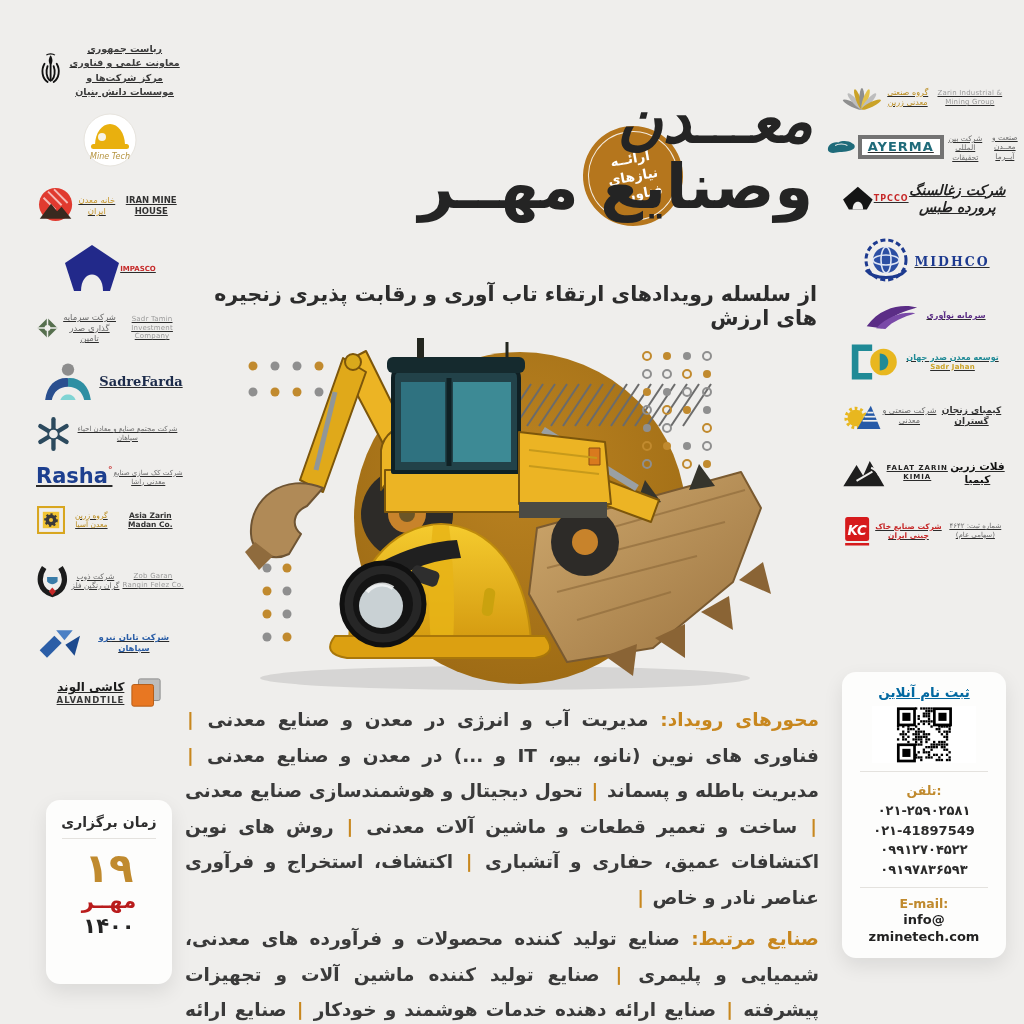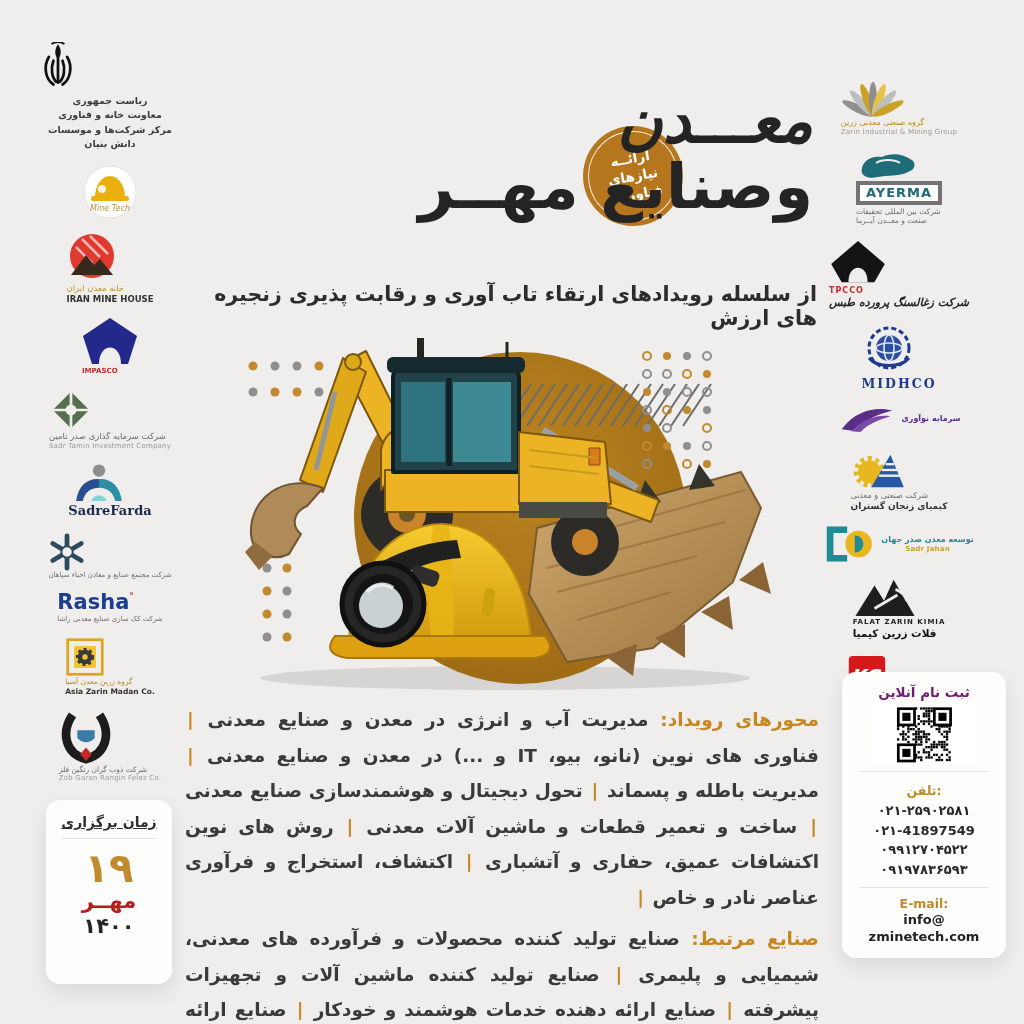--- a/index.html
+++ b/index.html
@@ -1,39 +1,39 @@
 <!DOCTYPE html>
 <html lang="fa"><head>
 <meta charset="utf-8">
 <style>
   html,body{margin:0;padding:0;background:#e8e6e3;}
   .poster{position:relative;width:1024px;height:1024px;background:#efeeec;overflow:hidden;
           font-family:"DejaVu Sans",sans-serif;color:#2b2b2b;}
   
   .side{position:absolute;display:flex;flex-direction:column;align-items:center;}
   .side-left{left:36px;top:42px;width:148px;gap:13px;}
-  .side-right{left:817px;top:78px;width:164px;gap:14px;}
-  .logo-item{display:flex;flex-direction:column;align-items:flex-start;line-height:1.25;text-align:center;}
+  .side-right{left:842px;top:78px;width:164px;gap:14px;}
+  .logo-item{display:flex;align-items:center;line-height:1.25;text-align:center;text-decoration:underline;}
   .cap-fa{font-size:8.5px;color:#6b6b6b;}
   .cap-en{font-size:7px;color:#9a9a9a;letter-spacing:.2px;}
   .cap-bold{font-size:8.5px;font-weight:bold;color:#333;}
   .gov-cap{font-size:9.5px;font-weight:bold;color:#3d3d3d;line-height:1.5;text-align:center;}
   .wordmark-serif{font-family:"DejaVu Serif",serif;font-weight:bold;}
   
   .card{background:#fdfdfc;border-radius:14px;box-shadow:0 8px 20px rgba(0,0,0,.09);}
   .date-card{position:absolute;left:46px;top:800px;width:126px;height:184px;padding:14px 8px 10px;
              box-sizing:border-box;display:flex;flex-direction:column;align-items:center;}
-  .date-title{font-size:14px;font-weight:bold;color:#2e2e2e;text-decoration:underline;}
+  .date-title{font-size:14px;font-weight:bold;color:#2e2e2e;}
   .hr{width:86%;height:1px;background:#e4e2de;margin:8px 0;}
   .date-day{font-size:40px;font-weight:bold;color:#c08a2e;line-height:1.05;}
   .date-month{font-size:21px;font-weight:bold;color:#b91c1c;line-height:1.2;}
   .date-year{font-size:21px;font-weight:bold;color:#242424;letter-spacing:3px;}
   .reg-card{position:absolute;left:842px;top:672px;width:164px;height:286px;padding:12px 8px;
             box-sizing:border-box;display:flex;flex-direction:column;align-items:center;}
-  .reg-title{font-size:13.5px;font-weight:bold;color:#701a75;margin-bottom:6px;}
+  .reg-title{font-size:13.5px;font-weight:bold;color:#0369a1;margin-bottom:6px;text-decoration:underline;}
   .gold-label{font-size:12.5px;font-weight:bold;color:#c08a2e;margin:4px 0 3px;}
   .phone{font-size:13px;font-weight:bold;color:#2a2a2a;line-height:1.5;}
   .email{font-size:13px;font-weight:bold;color:#222;line-height:1.35;}
   
   .title-wrap{position:absolute;left:185px;top:96px;width:650px;height:190px;}
   .badge{position:absolute;left:398px;top:30px;width:100px;height:100px;border-radius:50%;
          background:#b5761d;transform:rotate(-10deg);display:flex;flex-direction:column;
          justify-content:center;align-items:center;color:#fff;font-weight:bold;font-size:13.5px;
          line-height:1.35;}
   .badge::after{content:"";position:absolute;inset:5px;border:1.4px solid rgba(255,255,255,.85);
@@ -67,21 +67,21 @@
           <path d="M14,16 C8,26 10,40 19,46"></path>
           <path d="M34,16 C40,26 38,40 29,46"></path>
           <path d="M19,20 C16,28 17,38 22,43"></path>
           <path d="M29,20 C32,28 31,38 26,43"></path>
         </g>
         <path d="M24,2 C20,8 20,14 24,18 C28,14 28,8 24,2" fill="#111"></path>
         <path d="M17,2 C20,-1 28,-1 31,2" stroke="#111" stroke-width="2" fill="none"></path>
       </svg>
       <div class="gov-cap">
         <div>ریاست جمهوری</div>
-        <div>معاونت خانه و فناوری</div>
+        <div>معاونت علمی و فناوری</div>
         <div>مرکز شرکت‌ها و موسسات دانش بنیان</div>
       </div>
     </div>
 
     <div class="logo-item">
       <svg width="56" height="56" viewBox="0 0 56 56">
         <circle cx="28" cy="28" r="26" fill="#fff" stroke="#e7e4de"></circle>
         <path d="M13,33 C13,21 20,12 28,12 C36,12 43,21 43,33 Z" fill="#e9b00e"></path>
         <rect x="9" y="32" width="38" height="5" rx="2.5" fill="#e9b00e"></rect>
         <circle cx="20" cy="25" r="4" fill="#f7f3e6"></circle>
@@ -406,21 +406,21 @@
       <div class="cap-fa" style="font-size:7.5px;margin-top:2px">شرکت بین المللی تحقیقات</div>
       <div class="cap-fa" style="font-size:7.5px">صنعت و معــدن آیــرما</div>
     </div>
 
     <div class="logo-item">
       <svg width="58" height="46" viewBox="0 0 60 48">
         <polygon points="30,1 58,25 47,44 13,44 2,25" fill="#141414"></polygon>
         <path d="M20,44 C20,24 40,24 40,44 Z" fill="#efeeec"></path>
       </svg>
       <div style="font-size:8px;font-weight:bold;color:#c62828;letter-spacing:1px">TPCCO</div>
-      <div style="font-size:11px;font-weight:bold;font-style:italic;color:#222;font-family:'DejaVu Serif',serif">شرکت زغالسنگ پرورده طبس</div>
+      <div style="font-size:14px;font-weight:bold;font-style:italic;color:#222;font-family:'DejaVu Serif',serif">شرکت زغالسنگ پرورده طبس</div>
     </div>
 
     <div class="logo-item">
       <svg width="56" height="52" viewBox="0 0 56 52">
         <circle cx="28" cy="24" r="20" fill="none" stroke="#1d3a8f" stroke-width="3" stroke-dasharray="5 3"></circle>
         <circle cx="28" cy="24" r="13" fill="#2c4fa3"></circle>
         <g stroke="#dfe6f4" stroke-width="1.6" fill="none">
           <ellipse cx="28" cy="24" rx="13" ry="5"></ellipse>
             <ellipse cx="28" cy="24" rx="5" ry="13"></ellipse>
         </g>
@@ -430,49 +430,49 @@
     </div>
 
     <div class="logo-item">
       <div style="display:flex;align-items:center;gap:6px;direction:rtl">
         <div class="cap-fa" style="color:#5b2d86;font-weight:bold;font-size:8px;text-align:left">سرمایه نوآوری</div>
         <svg width="58" height="28" viewBox="0 0 60 30">
           <path d="M4,26 C20,4 44,2 58,6 C44,10 30,14 20,28 Z" fill="#5b2d86"></path>
           <path d="M14,28 C28,14 44,10 56,12 C44,16 32,20 24,29 Z" fill="#7a4aa8"></path>
         </svg>
       </div>
-    </div>
-
-    <div class="logo-item">
-      <svg width="56" height="44" viewBox="0 0 58 46">
-        <circle cx="20" cy="26" r="12" fill="#e8b71f"></circle>
-        <circle cx="20" cy="26" r="14" fill="none" stroke="#e8b71f" stroke-width="5" stroke-dasharray="4 4"></circle>
-        <polygon points="22,42 42,8 56,42" fill="#2559a7"></polygon>
-        <g stroke="#efeeec" stroke-width="2.5">
-            <line x1="30" y1="30" x2="52" y2="30"></line>
-            <line x1="33" y1="24" x2="49" y2="24"></line>
-            <line x1="37" y1="18" x2="46" y2="18"></line>
-          </g>
-      </svg>
-      <div class="cap-fa" style="font-size:8px">شرکت صنعتی و معدنی</div>
-      <div class="cap-fa" style="font-size:9px;font-weight:bold;color:#333">کیمیای زنجان گستران</div>
     </div>
 
     <div class="logo-item">
       <div style="display:flex;align-items:center;gap:5px;direction:rtl">
         <div>
           <div class="cap-fa" style="color:#1f8a96;font-weight:bold;font-size:8px">توسعه معدن صدر جهان</div>
           <div class="cap-en" style="color:#caa227;font-weight:bold">Sadr Jahan</div>
         </div>
         <svg width="52" height="36" viewBox="0 0 54 38">
           <path d="M24,4 L6,4 L6,34 L24,34" fill="none" stroke="#1f8a96" stroke-width="7"></path>
           <circle cx="36" cy="19" r="14" fill="#e8b71f"></circle>
           <path d="M32,10 C44,10 44,28 32,28 Z" fill="#1f8a96"></path>
         </svg>
       </div>
+    </div>
+
+    <div class="logo-item">
+      <svg width="56" height="44" viewBox="0 0 58 46">
+        <circle cx="20" cy="26" r="12" fill="#e8b71f"></circle>
+        <circle cx="20" cy="26" r="14" fill="none" stroke="#e8b71f" stroke-width="5" stroke-dasharray="4 4"></circle>
+        <polygon points="22,42 42,8 56,42" fill="#2559a7"></polygon>
+        <g stroke="#efeeec" stroke-width="2.5">
+            <line x1="30" y1="30" x2="52" y2="30"></line>
+            <line x1="33" y1="24" x2="49" y2="24"></line>
+            <line x1="37" y1="18" x2="46" y2="18"></line>
+          </g>
+      </svg>
+      <div class="cap-fa" style="font-size:8px">شرکت صنعتی و معدنی</div>
+      <div class="cap-fa" style="font-size:9px;font-weight:bold;color:#333">کیمیای زنجان گستران</div>
     </div>
 
     <div class="logo-item">
       <svg width="64" height="42" viewBox="0 0 66 44">
         <polygon points="2,42 22,10 32,26 42,4 64,42" fill="#1e1e1e"></polygon>
         <line x1="22" y1="34" x2="46" y2="20" stroke="#efeeec" stroke-width="3"></line>
         <path d="M44,14 C50,16 54,20 56,26" stroke="#efeeec" stroke-width="3" fill="none"></path>
       </svg>
       <div style="font-size:7px;font-weight:bold;color:#222;letter-spacing:1px">FALAT ZARIN KIMIA</div>
       <div style="font-size:10.5px;font-weight:bold;color:#111">فلات زرین کیمیا</div>

